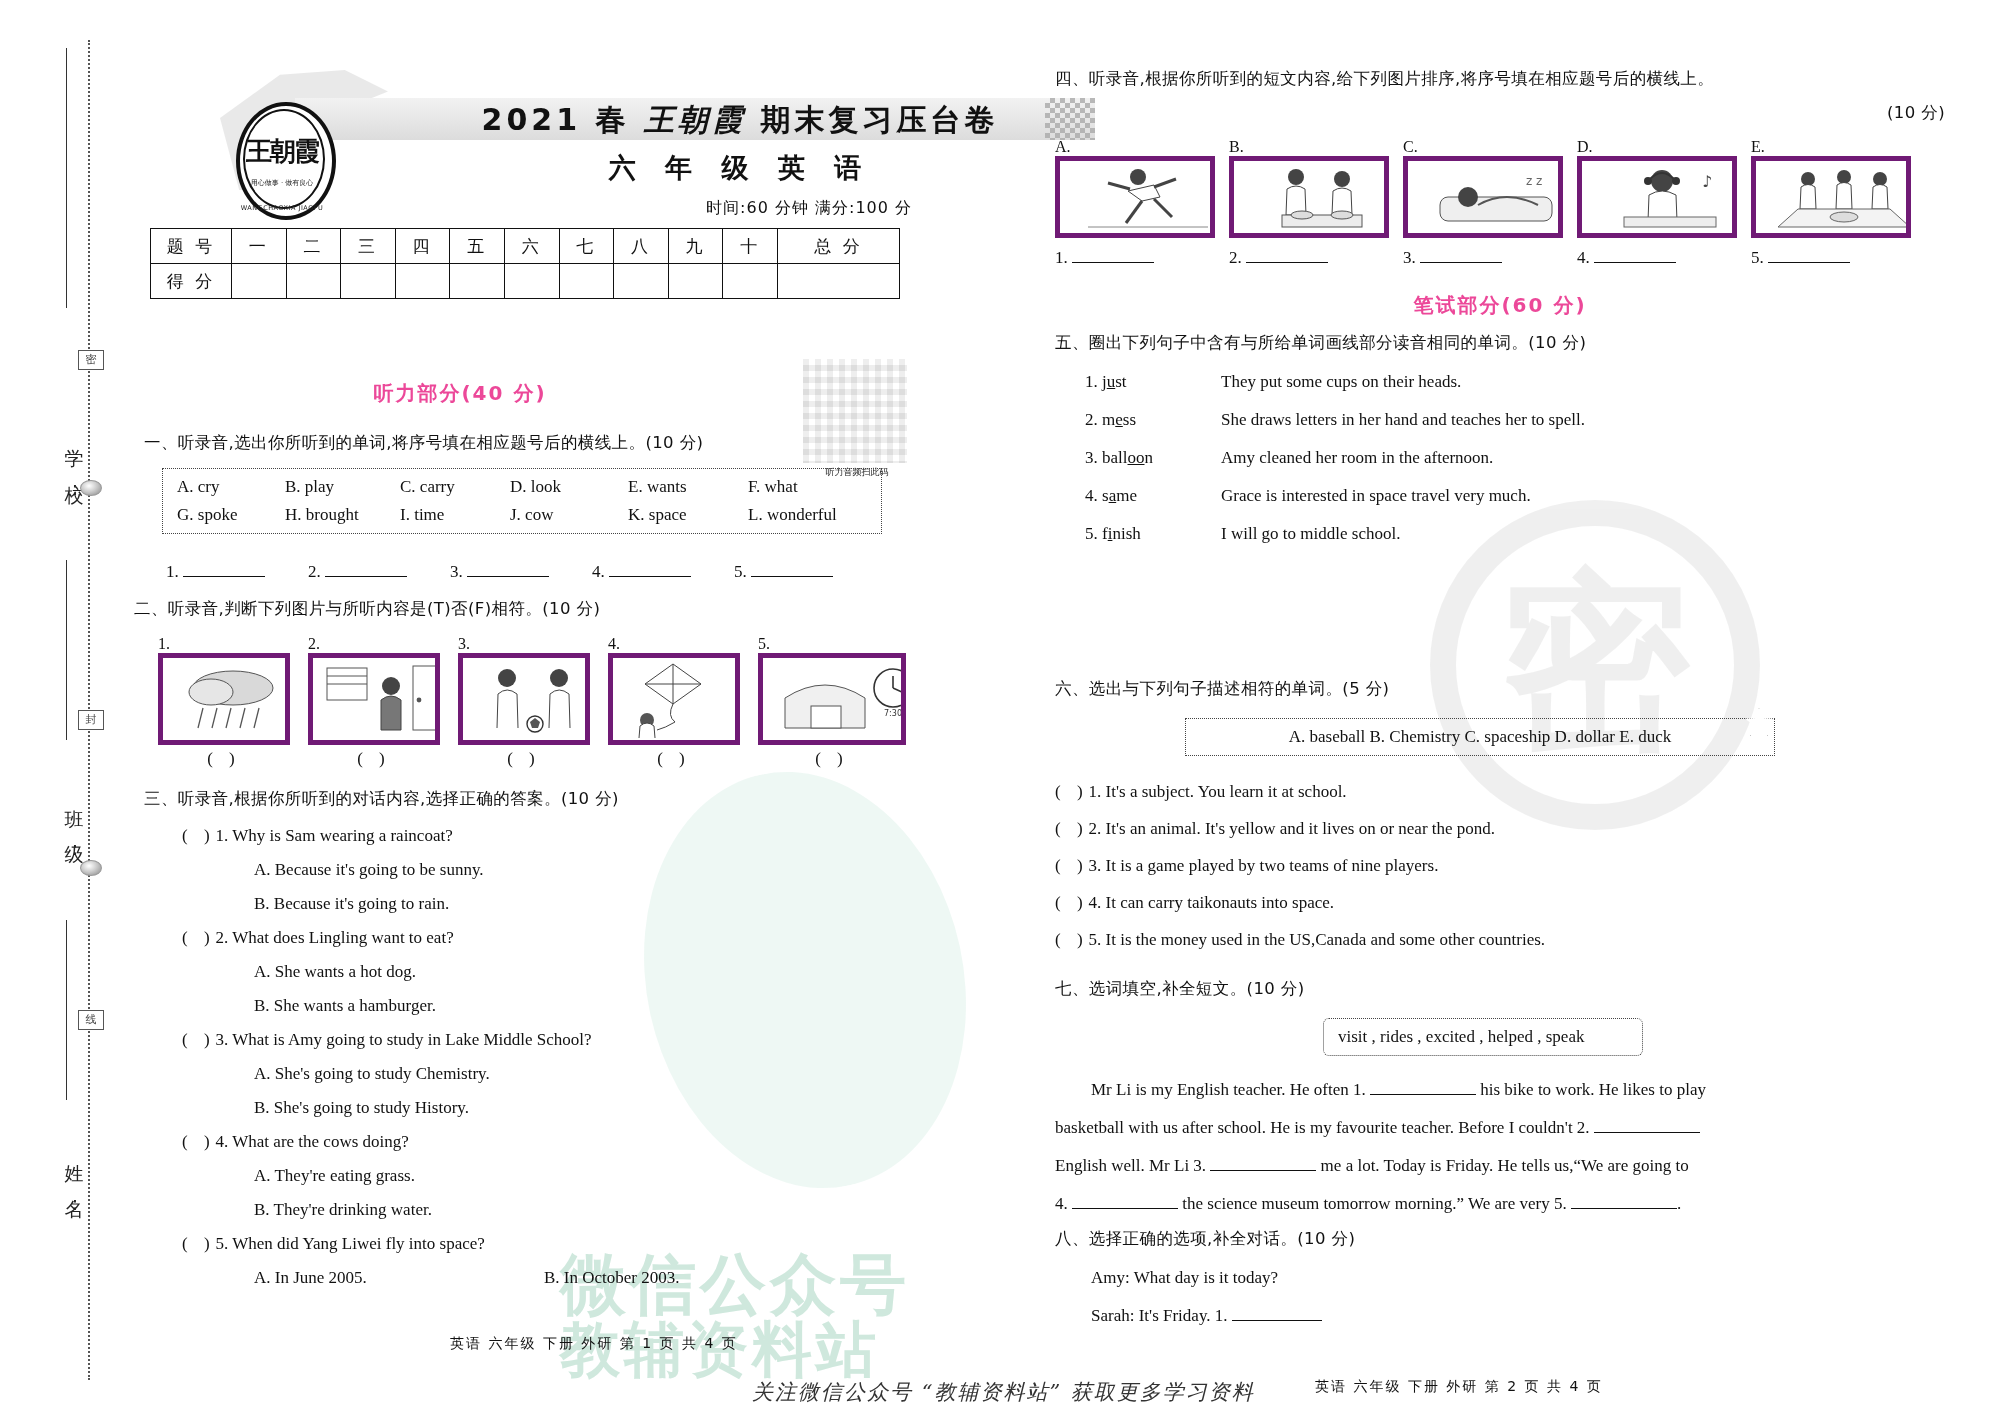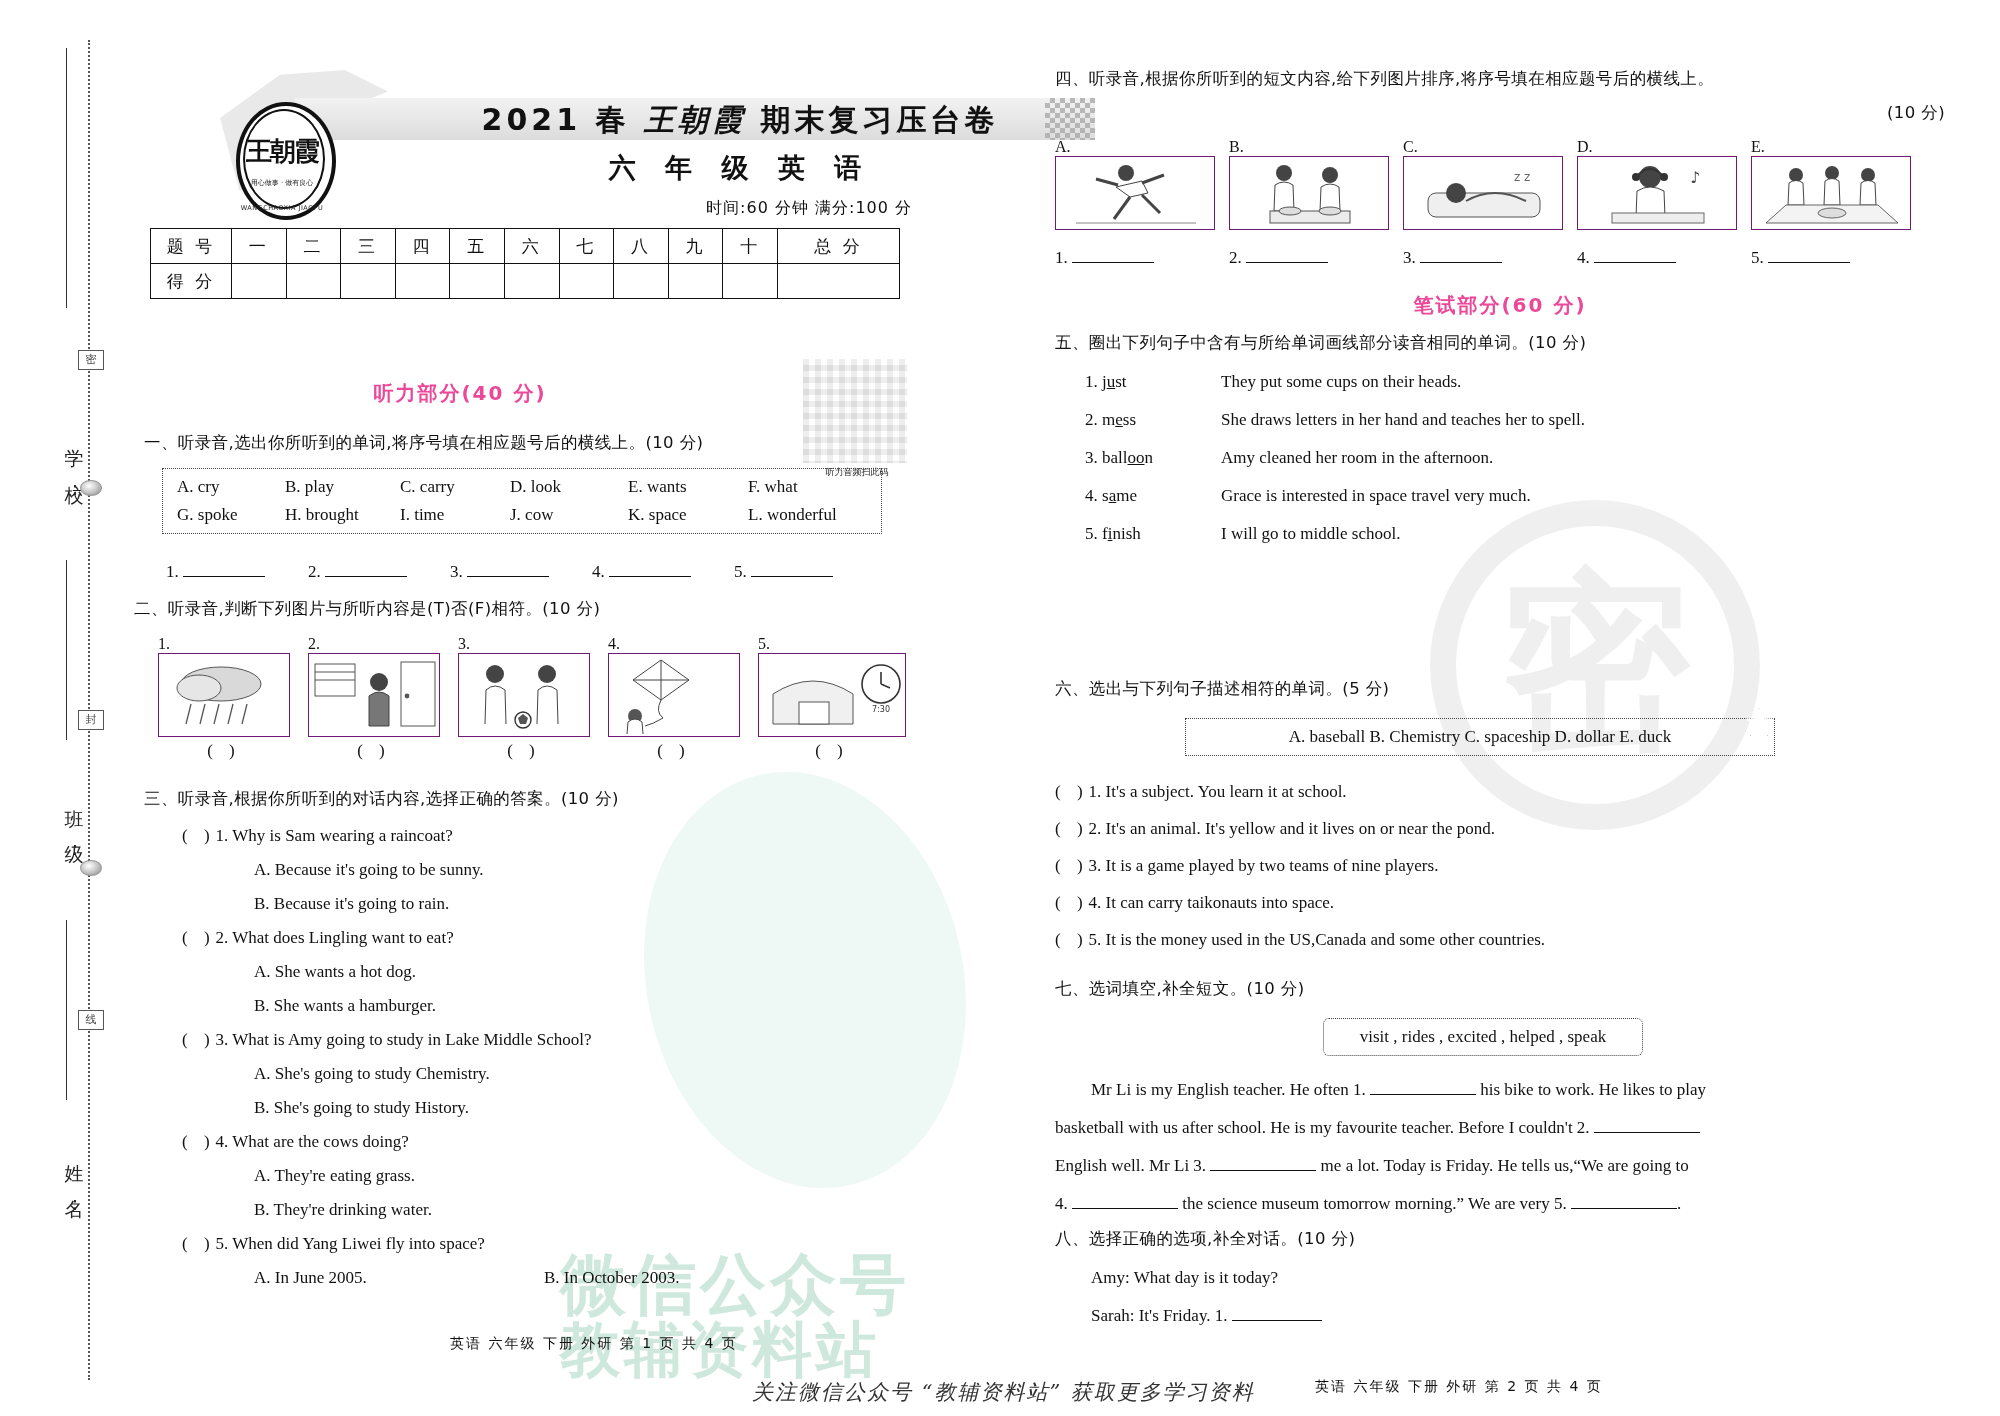--- a/index.html
+++ b/index.html
@@ -87,21 +87,21 @@
   .qrWrap{position:absolute;right:18px;top:318px;width:110px;text-align:center;}
   .qr{width:104px;height:104px;background:#fff;
       background-image:
         repeating-linear-gradient(90deg,#111 0 6px,transparent 6px 12px),
         repeating-linear-gradient(0deg,#111 0 6px,transparent 6px 12px);
       background-size:12px 12px,12px 12px;
       background-blend-mode:difference;border:1px solid #fff;}
   .qrCap{font-size:9px;margin-top:2px;font-family:"DejaVu Sans",sans-serif;color:#222;}
 
   
-  .pic{border:1px solid #701a75;background:#fff;position:relative;overflow:hidden;}
+  .pic{border:5px solid #701a75;background:#fff;position:relative;overflow:hidden;padding-left:8px;}
   .figlbl{font-family:"Liberation Serif",serif;font-size:16px;}
 
   
   .wm-mi{position:absolute;left:1430px;top:500px;width:330px;height:330px;
          opacity:.10;pointer-events:none;}
   .wm-mi .ring{position:absolute;inset:0;border:26px solid #6f6f6f;border-radius:50%;}
   .wm-mi .ch{position:absolute;inset:0;display:flex;align-items:center;
              justify-content:center;font-size:190px;font-weight:bold;color:#6f6f6f;
              font-family:"DejaVu Sans",sans-serif;}
   .wm-leaf{position:absolute;left:640px;top:770px;width:330px;height:420px;
@@ -485,21 +485,21 @@
     <div style="position:absolute;left:0;top:742px;width:890px;">
       <div class="en" style="margin-bottom:17px"><span class="paren">(      )</span><span>1.</span> <span>It's a subject. You learn it at school.</span></div>
       <div class="en" style="margin-bottom:17px"><span class="paren">(      )</span><span>2.</span> <span>It's an animal. It's yellow and it lives on or near the pond.</span></div>
       <div class="en" style="margin-bottom:17px"><span class="paren">(      )</span><span>3.</span> <span>It is a game played by two teams of nine players.</span></div>
       <div class="en" style="margin-bottom:17px"><span class="paren">(      )</span><span>4.</span> <span>It can carry taikonauts into space.</span></div>
       <div class="en"><span class="paren">(      )</span><span>5.</span> <span>It is the money used in the US,Canada and some other countries.</span></div>
     </div>
 
     <div class="sectionHead" style="position:absolute;left:0;top:938px;width:890px;">七、选词填空,补全短文。(10 分)</div>
 
-    <div class="dotbox en" style="position:absolute;left:268px;top:978px;width:290px;text-align:center;border-radius:6px;">visit , rides , excited , helped , speak</div>
+    <div class="dotbox en" style="position:absolute;left:268px;top:978px;width:290px;border-radius:6px;">visit , rides , excited , helped , speak</div>
 
     <div style="position:absolute;left:0;top:1040px;width:890px;">
       <div class="en" style="margin-bottom:18px">
         <span style="display:inline-block;width:36px"></span><span>Mr Li is my English teacher. He often 1.</span>
         <span class="blank" style="width:106px"></span>
         <span>his bike to work. He likes to play</span>
       </div>
       <div class="en" style="margin-bottom:18px">
         <span>basketball with us after school. He is my favourite teacher. Before I couldn't 2.</span>
         <span class="blank" style="width:106px"></span>

